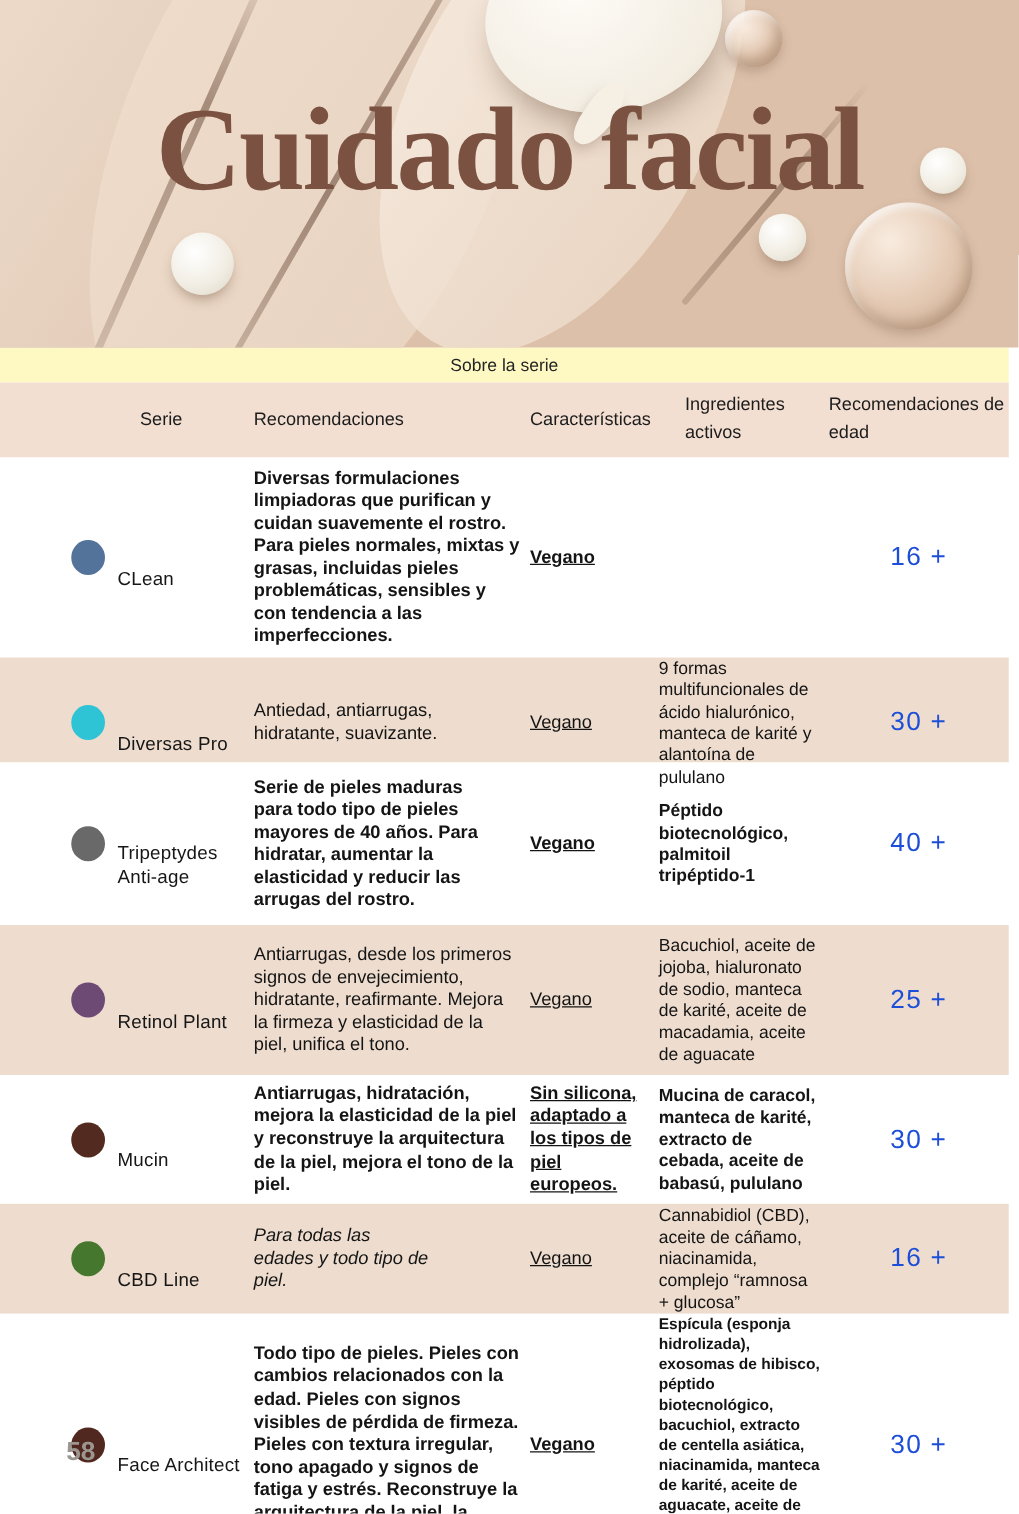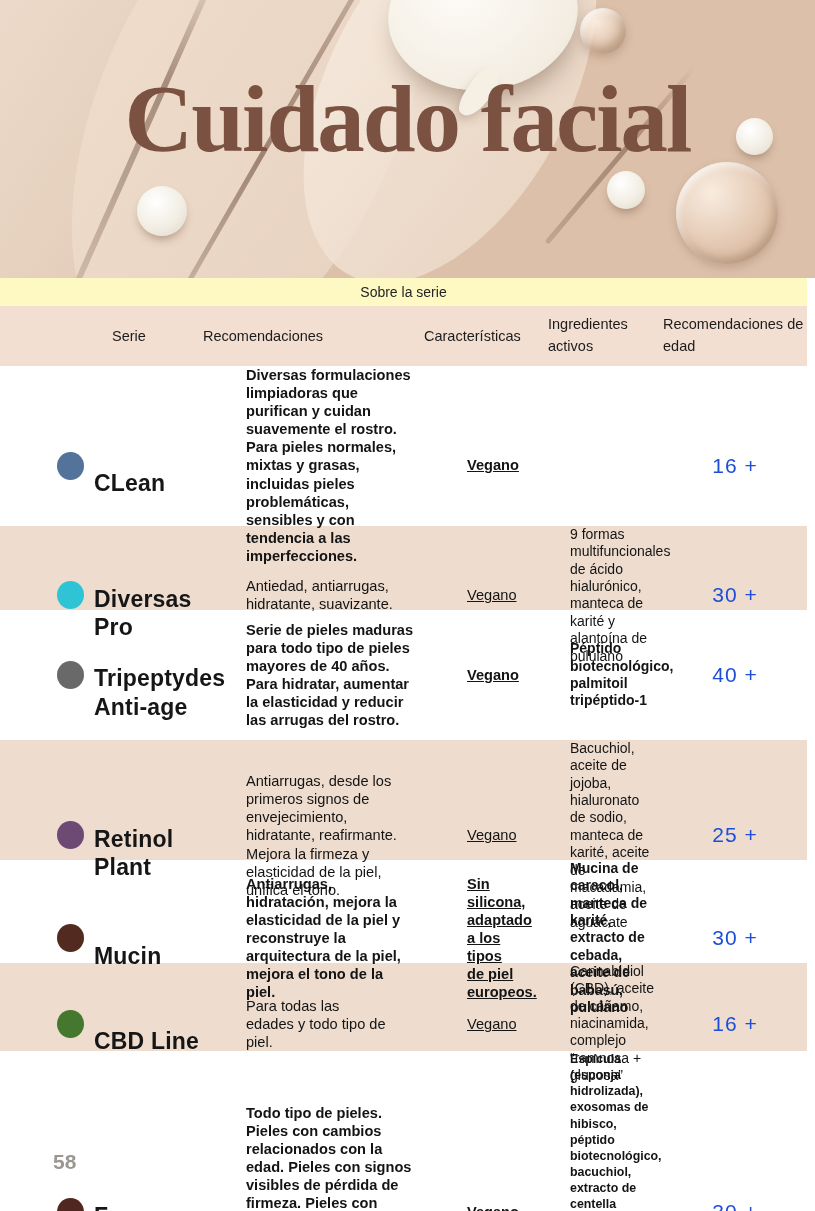--- a/index.html
+++ b/index.html
@@ -52,28 +52,28 @@
   .rows .row:nth-child(1){height:160px;}
   .rows .row:nth-child(2){height:84px;}
   .rows .row:nth-child(3){height:130px;}
   .rows .row:nth-child(4){height:120px;}
   .rows .row:nth-child(5){height:103px;}
   .rows .row:nth-child(6){height:88px;}
   .rows .row:nth-child(7){height:187px;}
   .cell{box-sizing:border-box;}
   .serie{display:flex;align-items:center;gap:10px;padding-left:57px;}
   .dot{width:27px;height:28px;border-radius:50%;flex:0 0 auto;}
-  .sname{font-weight:700;font-size:23px;line-height:1.25;letter-spacing:.2px;margin-top:36px;}
-  .text{font-size:14.6px;line-height:1.24;color:#141414;margin-left:43px;}
+  .sname{font-weight:400;font-size:15px;line-height:1.25;letter-spacing:.2px;margin-top:36px;}
+  .text{font-size:14.6px;line-height:1.24;color:#141414;}
   .rec{padding-right:8px;}
   .char{padding-right:10px;text-decoration:underline;}
   .ing{padding-right:6px;font-size:14px;}
   .rows .row:nth-child(odd) .text{font-weight:700;}
   .rows .row:nth-child(3) .rec{max-width:192px;}
-  .rows .row:nth-child(6) .rec{max-width:150px;}
+  .rows .row:nth-child(6) .rec{max-width:150px;font-style:italic;}
   .rows .row:nth-child(7) .ing{font-size:12.4px;line-height:1.3;}
   .age{text-align:center;font-size:21px;letter-spacing:1px;color:#1d4ed8;}
 
   .page-number{position:absolute;left:53px;top:1150px;font-size:21px;font-weight:700;color:#9c9691;}
 </style>
 </head>
 <body>
 
 <div class="page">
 

